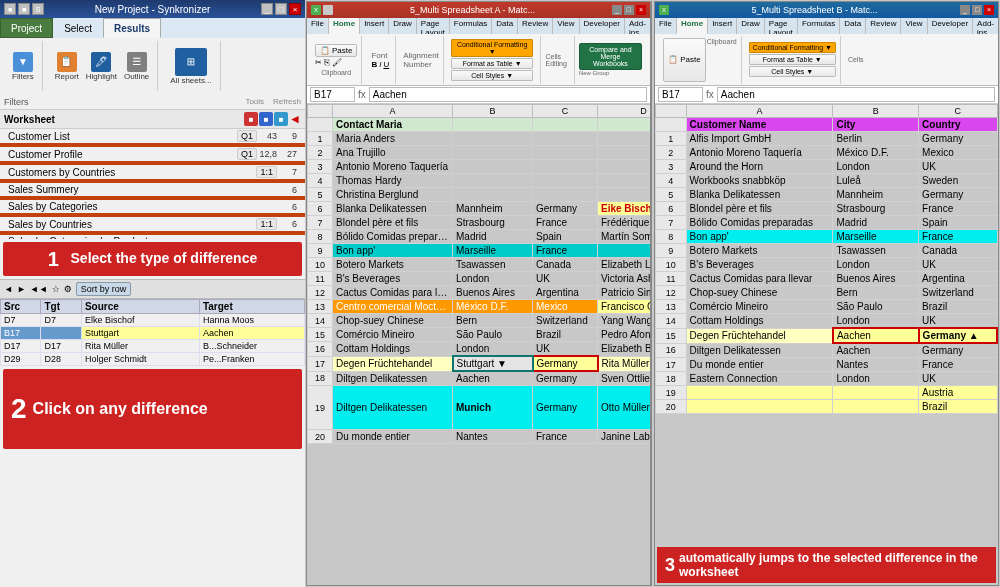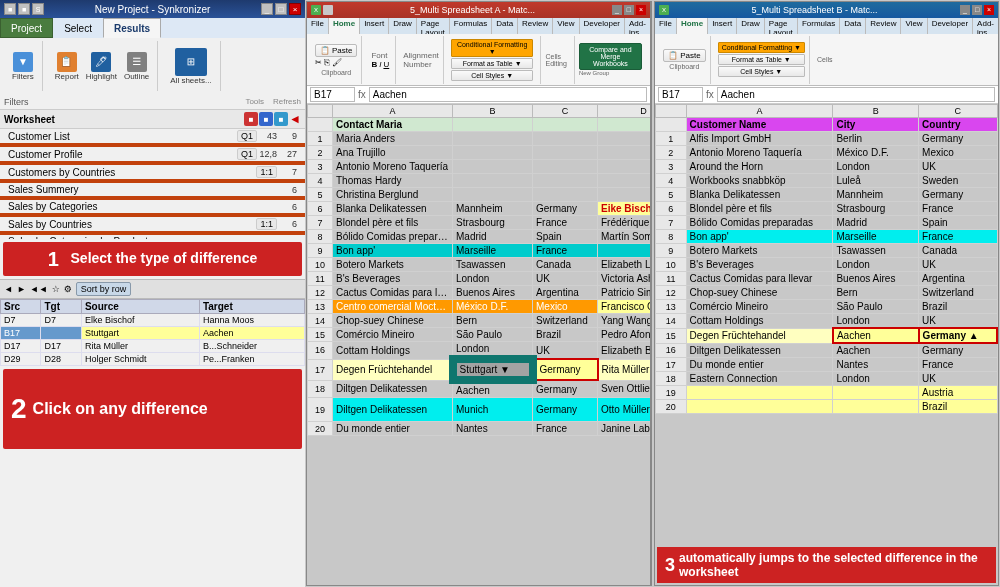--- a/index.html
+++ b/index.html
@@ -457,35 +457,35 @@
               <tr>
                 <td class="row-header">16</td>
                 <td style="border:1px solid #d0d0d0;padding:1px 3px;">Cottam Holdings</td>
                 <td style="border:1px solid #d0d0d0;padding:1px 3px;">London</td>
                 <td style="border:1px solid #d0d0d0;padding:1px 3px;">UK</td>
                 <td style="border:1px solid #d0d0d0;padding:1px 3px;">Elizabeth Brown</td>
               </tr>
               <tr style="background:#ffffc0;">
                 <td class="row-header">17</td>
                 <td style="border:1px solid #d0d0d0;padding:1px 3px;">Degen Früchtehandel</td>
-                <td style="border:8px solid #0f766e;padding:1px 3px;background:#a3a3a3;">Stuttgart ▼</td>
+                <td style="border:2px solid #0f766e;padding:1px 3px;background:#e5e5e5;">Stuttgart ▼</td>
                 <td style="border:2px solid #cc0000;padding:1px 3px;background:#ffff99;">Germany</td>
                 <td style="border:1px solid #d0d0d0;padding:1px 3px;">Rita Müller</td>
               </tr>
               <tr>
                 <td class="row-header">18</td>
                 <td style="border:1px solid #d0d0d0;padding:1px 3px;">Diltgen Delikatessen</td>
                 <td style="border:1px solid #d0d0d0;padding:1px 3px;">Aachen</td>
                 <td style="border:1px solid #d0d0d0;padding:1px 3px;">Germany</td>
                 <td style="border:1px solid #d0d0d0;padding:1px 3px;">Sven Ottlieb</td>
               </tr>
               <tr style="background:#00eeee;">
                 <td class="row-header" style="background:#e8e8e8;">19</td>
                 <td style="border:1px solid #d0d0d0;padding:1px 3px;">Diltgen Delikatessen</td>
-                <td style="border:1px solid #d0d0d0;padding:6px 3px;">Munich</td>
+                <td style="border:1px solid #d0d0d0;padding:16px 3px;font-weight:bold;">Munich</td>
                 <td style="border:1px solid #d0d0d0;padding:1px 3px;">Germany</td>
                 <td style="border:1px solid #d0d0d0;padding:1px 3px;">Otto Müller</td>
               </tr>
               <tr>
                 <td class="row-header">20</td>
                 <td style="border:1px solid #d0d0d0;padding:1px 3px;">Du monde entier</td>
                 <td style="border:1px solid #d0d0d0;padding:1px 3px;">Nantes</td>
                 <td style="border:1px solid #d0d0d0;padding:1px 3px;">France</td>
                 <td style="border:1px solid #d0d0d0;padding:1px 3px;">Janine Labrune</td>
               </tr>
@@ -516,21 +516,21 @@
           <span style="padding:1px 4px;cursor:pointer;border-right:1px solid #bbb;">Page Layout</span>
           <span style="padding:1px 4px;cursor:pointer;border-right:1px solid #bbb;">Formulas</span>
           <span style="padding:1px 4px;cursor:pointer;border-right:1px solid #bbb;">Data</span>
           <span style="padding:1px 4px;cursor:pointer;border-right:1px solid #bbb;">Review</span>
           <span style="padding:1px 4px;cursor:pointer;border-right:1px solid #bbb;">View</span>
           <span style="padding:1px 4px;cursor:pointer;border-right:1px solid #bbb;">Developer</span>
           <span style="padding:1px 4px;cursor:pointer;">Add-ins</span>
         </div>
 
         <div style="background:#f5f5f5;border-bottom:1px solid #bbb;height:52px;display:flex;align-items:center;padding:2px 4px;gap:3px;overflow:hidden;">
-          <div style="border-right:1px solid #ccc;padding:2px 4px;display:flex;flex-direction:column;gap:1px;height:48px;justify-content:center;">
+          <div style="border-right:1px solid #ccc;padding:2px 4px;display:flex;flex-direction:row;gap:1px;height:48px;justify-content:center;">
             <button style="background:linear-gradient(to bottom,#fafafa,#e8e8e8);border:1px solid #bbb;padding:1px 4px;cursor:pointer;font-size:8px;border-radius:2px;">📋 Paste</button>
             <span style="font-size:7px;color:#666;text-align:center;">Clipboard</span>
           </div>
           <div style="border-right:1px solid #ccc;padding:2px 4px;height:48px;display:flex;flex-direction:column;justify-content:center;font-size:8px;gap:1px;">
             <button style="background:#ffa500;border:1px solid #cc8800;padding:1px 3px;cursor:pointer;font-size:7px;border-radius:1px;">Conditional Formatting ▼</button>
             <button style="background:linear-gradient(to bottom,#fafafa,#e8e8e8);border:1px solid #bbb;padding:1px 3px;cursor:pointer;font-size:7px;border-radius:1px;">Format as Table ▼</button>
             <button style="background:linear-gradient(to bottom,#fafafa,#e8e8e8);border:1px solid #bbb;padding:1px 3px;cursor:pointer;font-size:7px;border-radius:1px;">Cell Styles ▼</button>
           </div>
           <div style="padding:2px 4px;height:48px;display:flex;flex-direction:column;justify-content:center;font-size:7px;">
             <span style="color:#666;">Cells</span>

